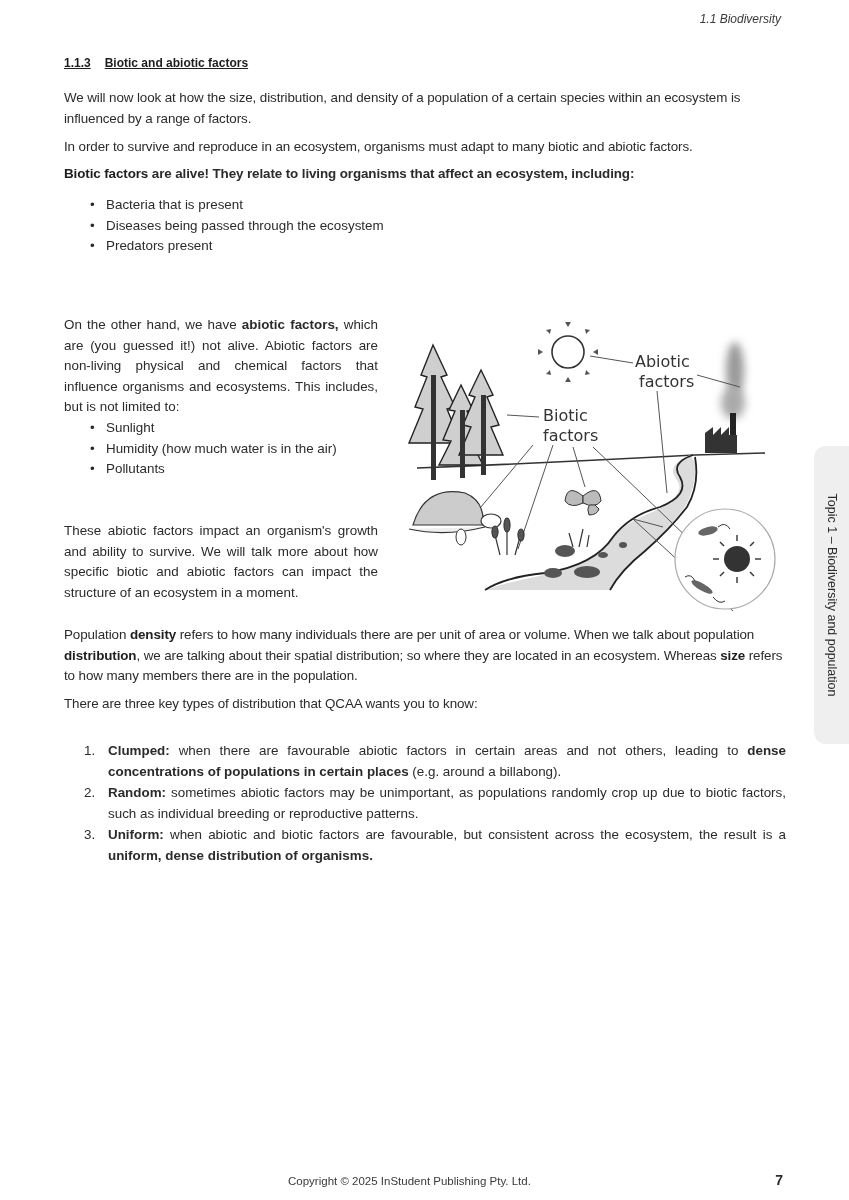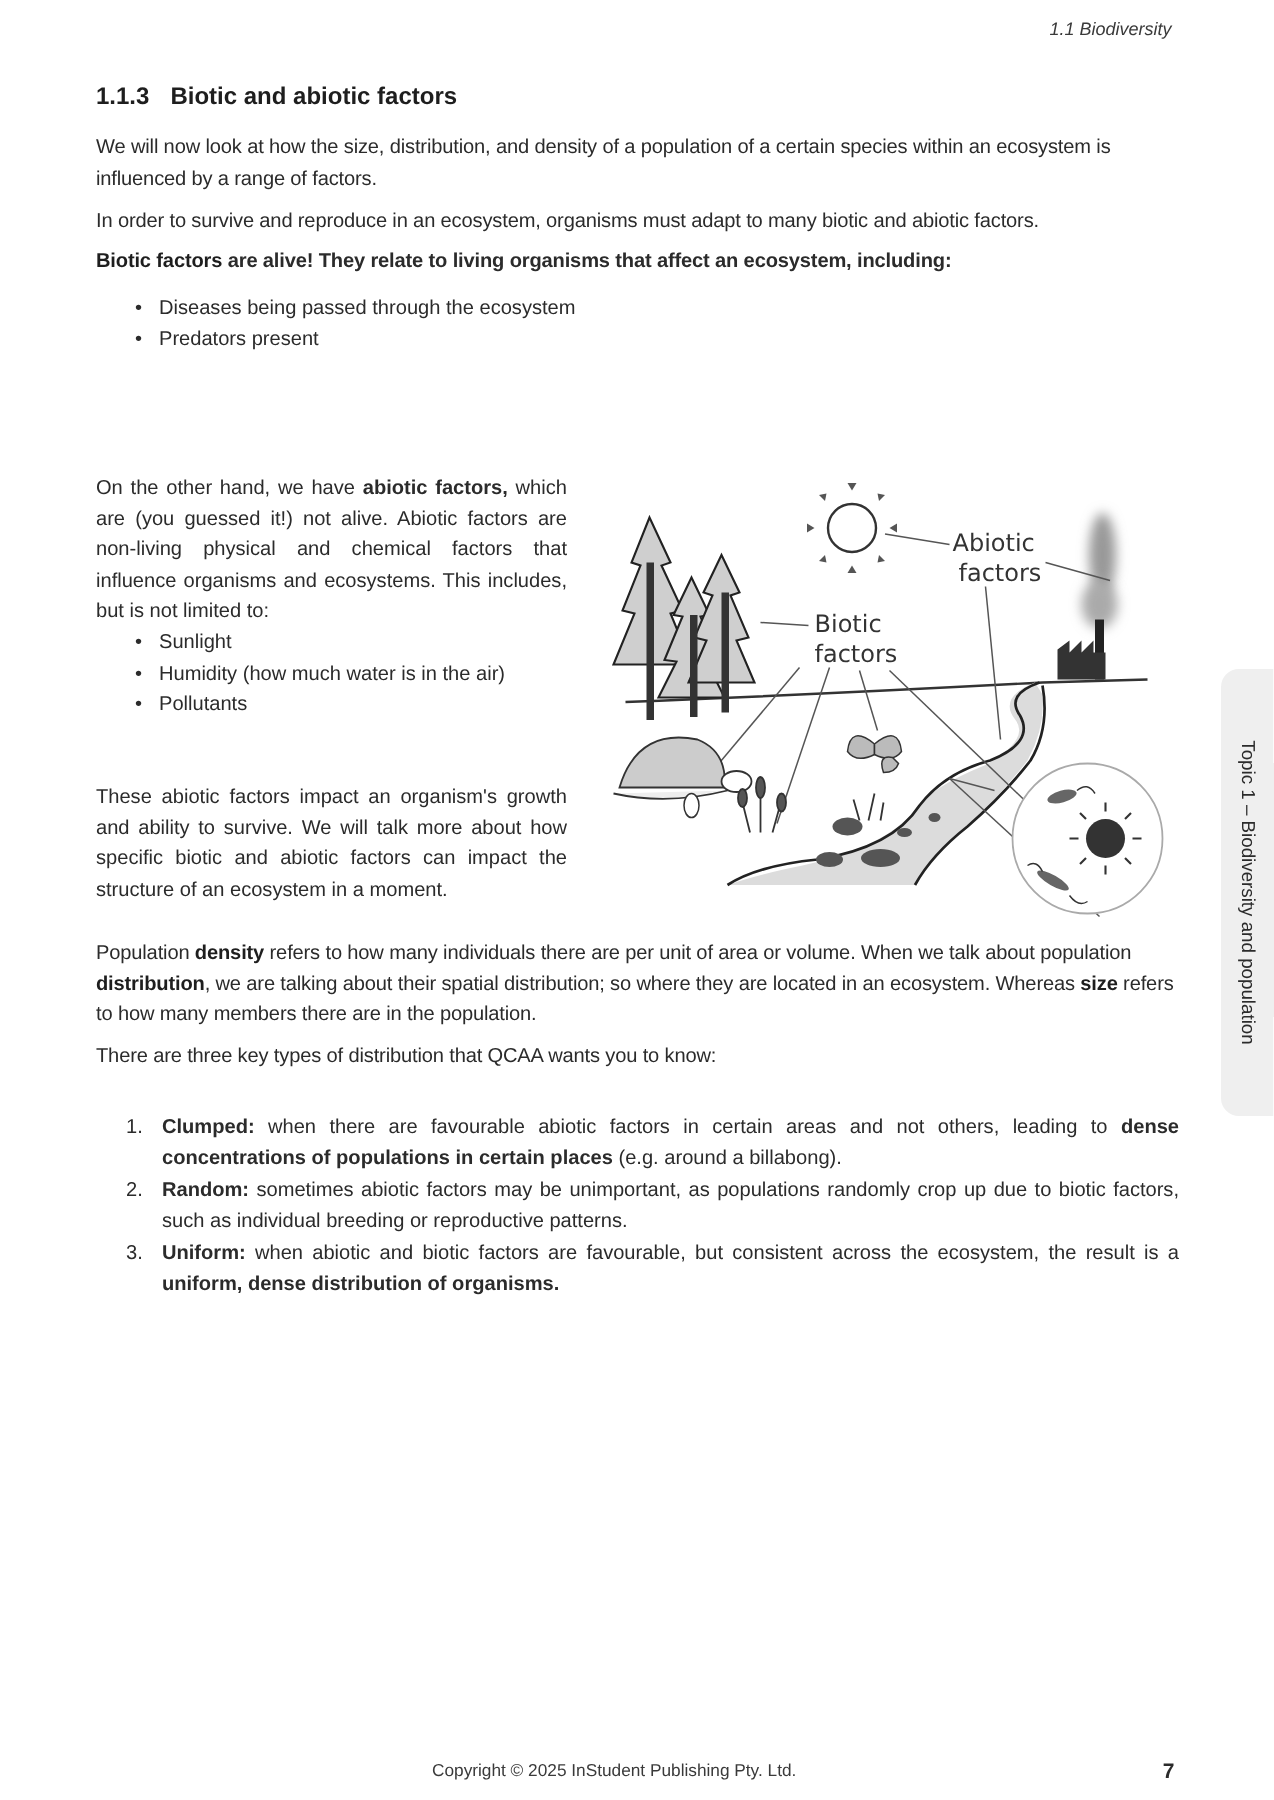--- a/index.html
+++ b/index.html
@@ -1,19 +1,19 @@
 <!DOCTYPE html>
 <html><head>
 <meta charset="utf-8">
 <style>
   html, body { margin:0; padding:0; background:#ffffff; }
   body { width:849px; height:1200px; position:relative; overflow:hidden;
          font-family:"Liberation Sans", sans-serif; color:#2b2b2b; }
   .running-head { position:absolute; top:12px; right:68px; font-size:12px; font-style:italic; color:#3a3a3a; }
-  .section-title { position:absolute; top:56px; left:64px; font-size:16px; font-weight:bold; color:#1e1e1e; margin:0; }
+  .section-title { position:absolute; top:56px; left:64px; font-size:12px; font-weight:bold; color:#1e1e1e; margin:0;text-decoration:underline; }
   .section-title .num { margin-right:14px; }
   .p { position:absolute; left:64px; width:722px; font-size:13.4px; line-height:20.5px; margin:0; letter-spacing:-0.1px; }
   .p b { color:#1e1e1e; }
   ul.blist { position:absolute; left:84px; margin:0; padding:0; list-style:none; font-size:13.4px; line-height:20.5px; }
   ul.blist li { position:relative; padding-left:22px; }
   ul.blist li::before { content:"•"; position:absolute; left:6px; top:0; }
   .col { position:absolute; left:64px; width:314px; font-size:13.4px; line-height:20.5px; text-align:justify; margin:0; }
   ol.dlist { position:absolute; left:84px; top:741px; width:702px; margin:0; padding:0; list-style:none; font-size:13.4px; line-height:20.5px; }
   ol.dlist li { position:relative; padding-left:24px; margin-bottom:1px; text-align:justify; }
   ol.dlist li .n { position:absolute; left:0; top:0; }
@@ -32,20 +32,21 @@
 <h2 class="section-title">
   <span class="num">1.1.3</span><span>Biotic and abiotic factors</span>
 </h2>
 
 <p class="p" style="top:88px;">We will now look at how the size, distribution, and density of a population of a certain species within an ecosystem is influenced by a range of factors.</p>
 <p class="p" style="top:137px;">In order to survive and reproduce in an ecosystem, organisms must adapt to many biotic and abiotic factors.</p>
 
 <p class="p" style="top:164px;font-weight:bold;"><b>Biotic factors</b><span> are alive! They relate to living organisms that affect an ecosystem, including:</span></p>
 
 <ul class="blist" style="top:195px;">
+  <li>Bacteria that is present</li>
   <li>Diseases being passed through the ecosystem</li>
   <li>Predators present</li>
 </ul>
 
 <p class="col" style="top:315px;"><span>On the other hand, we have </span><b>abiotic factors,</b><span> which are (you guessed it!) not alive. Abiotic factors are non-living physical and chemical factors that influence organisms and ecosystems. This includes, but is not limited to:</span></p>
 
 <ul class="blist" style="top:418px;">
   <li>Sunlight</li>
   <li>Humidity (how much water is in the air)</li>
   <li>Pollutants</li>

